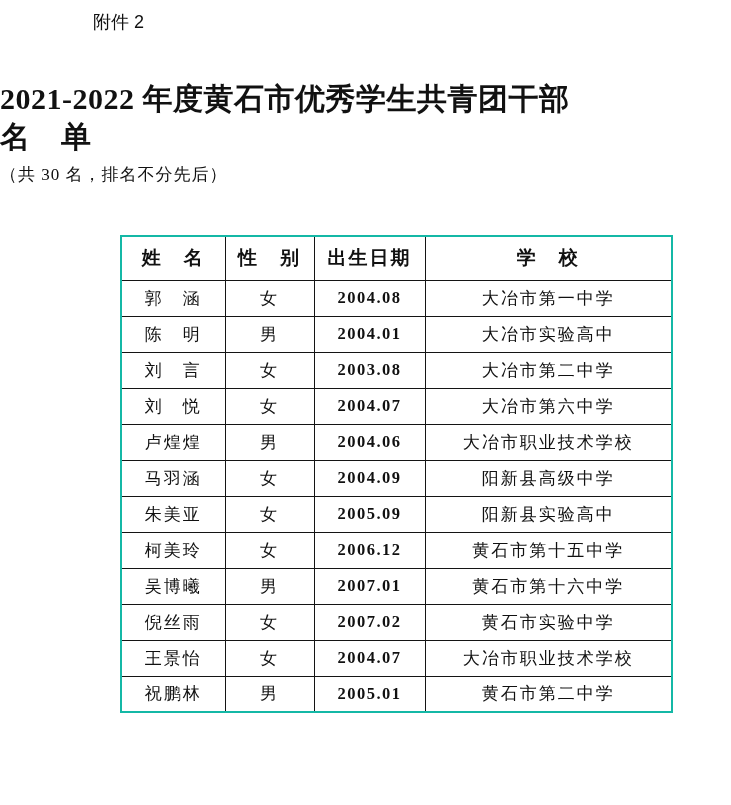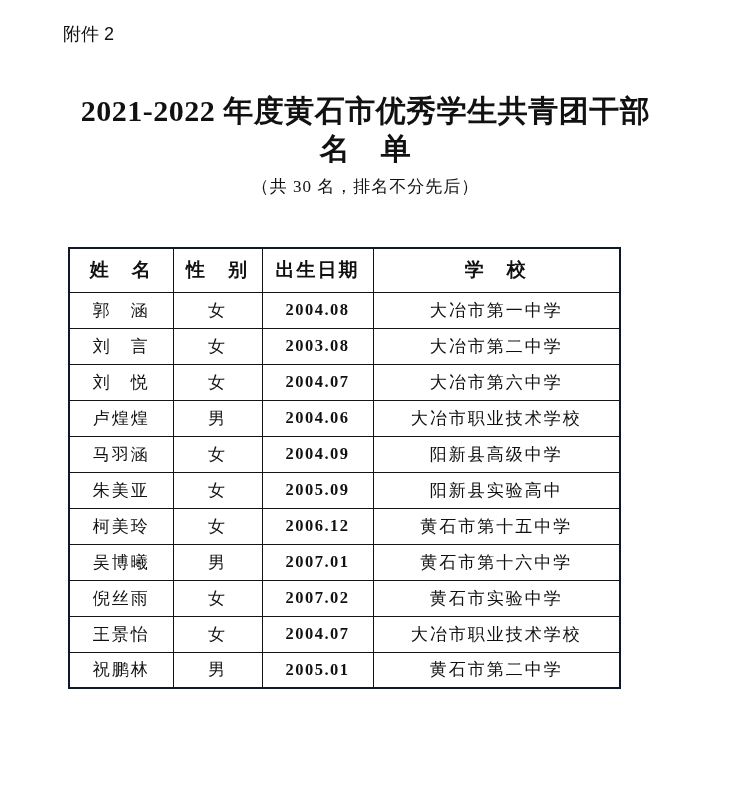--- a/index.html
+++ b/index.html
@@ -8,45 +8,44 @@
     background: #ffffff;
   }
   body {
     width: 731px;
     height: 805px;
     color: #111111;
     font-family: "Liberation Serif", "DejaVu Serif", serif;
     overflow: hidden;
   }
   .attachment-label {
-    padding-top: 23px;
-    margin-left: 63px;
+    padding-top: 11px;
+    margin-left: 93px;
     font-family: "Liberation Sans", "DejaVu Sans", sans-serif;
     font-size: 18px;
     line-height: 22px;
   }
   .doc-title {
     margin-top: 47px;
-    text-align: center;
     font-weight: bold;
     font-size: 30px;
     line-height: 38px;
     letter-spacing: 0.5px;
   }
   .doc-subtitle {
     margin-top: 7px;
-    text-align: center;
+    text-align: left;
     font-size: 17px;
     letter-spacing: 1px;
   }
   table.roster {
     border-collapse: collapse;
     table-layout: fixed;
-    margin: 49px 0 0 68px;
-    border: 2px solid #0f172a;
+    margin: 49px 0 0 120px;
+    border: 2px solid #14b8a6;
   }
   .roster th, .roster td {
     border: 1.5px solid #141414;
     text-align: center;
     vertical-align: middle;
     padding: 0;
     box-sizing: border-box;
     overflow: hidden;
     white-space: nowrap;
   }
@@ -94,20 +93,26 @@
       <th>出生日期</th>
       <th>学　校</th>
     </tr>
   </thead>
   <tbody>
       <tr>
         <td class="cell-name">郭　涵</td>
         <td class="cell-gender">女</td>
         <td class="cell-birth">2004.08</td>
         <td class="cell-school">大冶市第一中学</td>
+      </tr>
+      <tr>
+        <td class="cell-name">陈　明</td>
+        <td class="cell-gender">男</td>
+        <td class="cell-birth">2004.01</td>
+        <td class="cell-school">大冶市实验高中</td>
       </tr>
       <tr>
         <td class="cell-name">刘　言</td>
         <td class="cell-gender">女</td>
         <td class="cell-birth">2003.08</td>
         <td class="cell-school">大冶市第二中学</td>
       </tr>
       <tr>
         <td class="cell-name">刘　悦</td>
         <td class="cell-gender">女</td>

